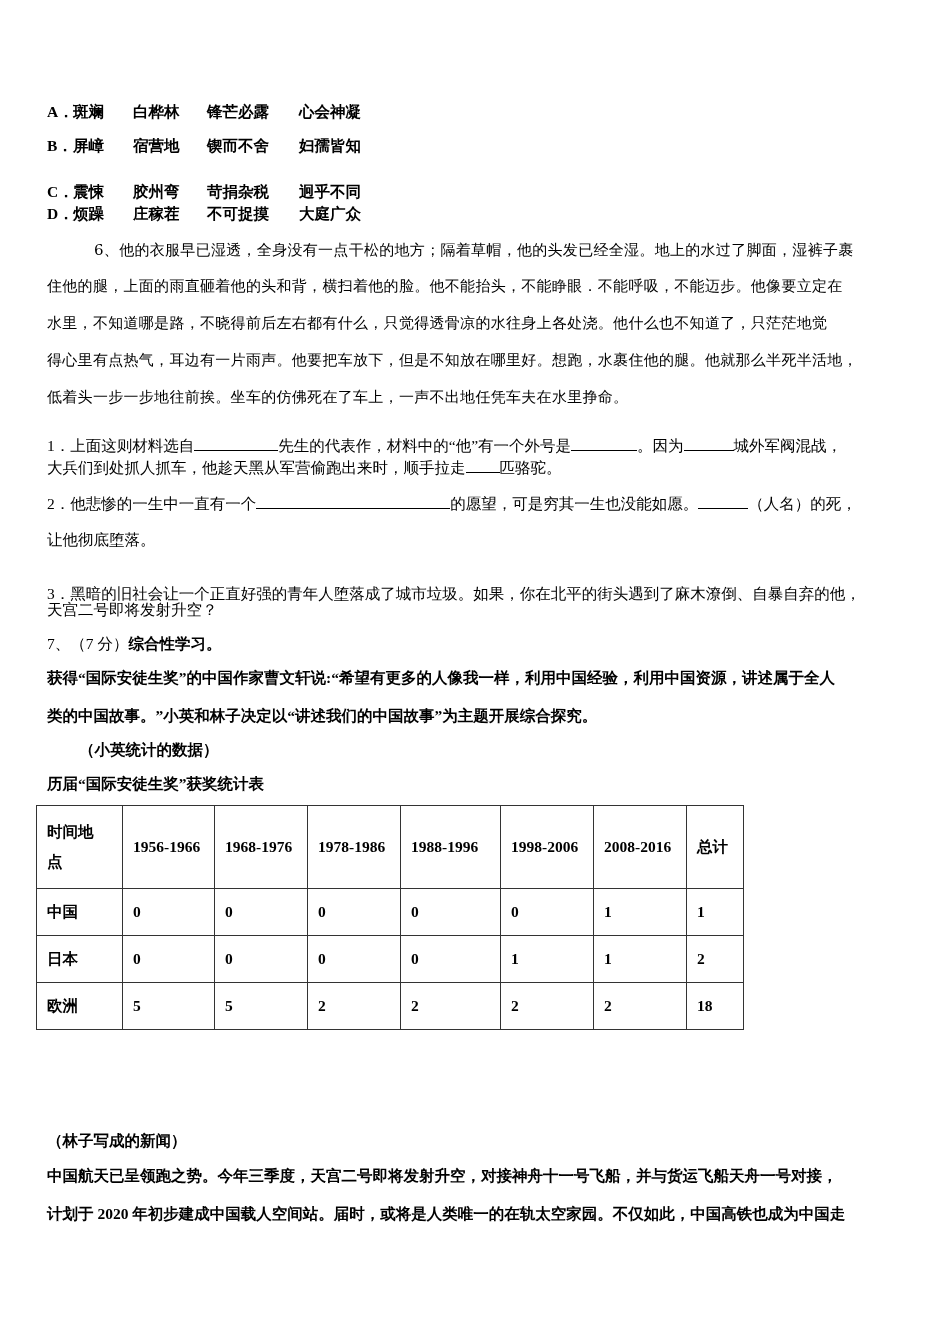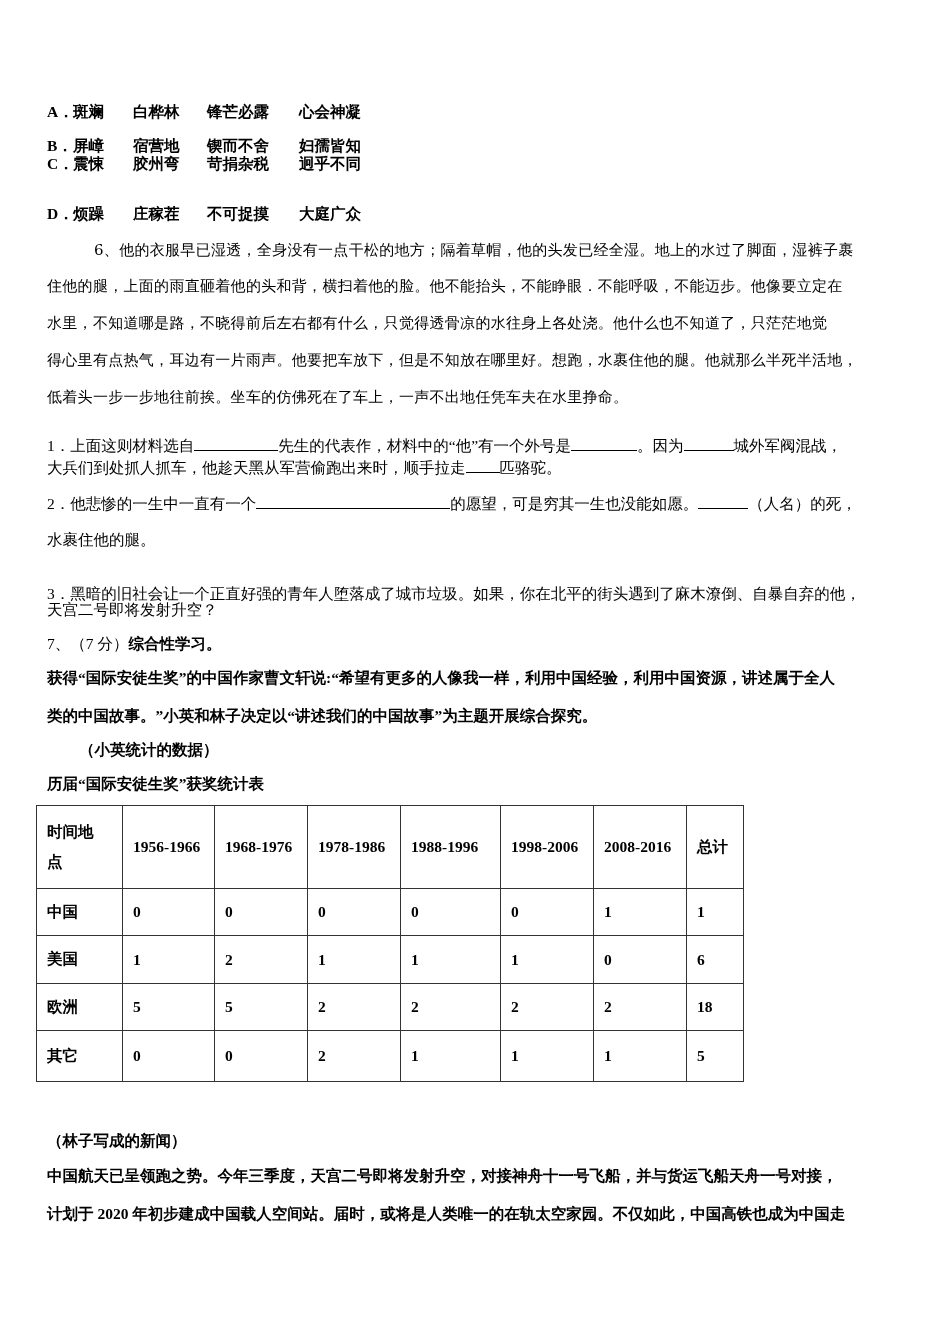--- a/index.html
+++ b/index.html
@@ -16,21 +16,21 @@
 </style>
 </head>
 <body>
 
 <div class="line opt" style="top:102px;">
   <span class="k">A．</span><span class="w" style="width:60px">斑斓</span><span class="w" style="width:74px">白桦林</span><span class="w" style="width:92px">锋芒必露</span><span class="w">心会神凝</span>
 </div>
 <div class="line opt" style="top:136px;">
   <span class="k">B．</span><span class="w" style="width:60px">屏嶂</span><span class="w" style="width:74px">宿营地</span><span class="w" style="width:92px">锲而不舍</span><span class="w">妇孺皆知</span>
 </div>
-<div class="line opt" style="top:154px;">
+<div class="line opt" style="top:182px;">
   <span class="k">C．</span><span class="w" style="width:60px">震悚</span><span class="w" style="width:74px">胶州弯</span><span class="w" style="width:92px">苛捐杂税</span><span class="w">迥乎不同</span>
 </div>
 <div class="line opt" style="top:204px;">
   <span class="k">D．</span><span class="w" style="width:60px">烦躁</span><span class="w" style="width:74px">庄稼茬</span><span class="w" style="width:92px">不可捉摸</span><span class="w">大庭广众</span>
 </div>
 
 <div class="line kai" style="top:240px; left:78px;margin-left:16px;">6、他的衣服早已湿透，全身没有一点干松的地方；隔着草帽，他的头发已经全湿。地上的水过了脚面，湿裤子裹</div>
 <div class="line kai" style="top:276px;">住他的腿，上面的雨直砸着他的头和背，横扫着他的脸。他不能抬头，不能睁眼．不能呼吸，不能迈步。他像要立定在</div>
 <div class="line kai" style="top:313px;">水里，不知道哪是路，不晓得前后左右都有什么，只觉得透骨凉的水往身上各处浇。他什么也不知道了，只茫茫地觉</div>
 <div class="line kai" style="top:350px;">得心里有点热气，耳边有一片雨声。他要把车放下，但是不知放在哪里好。想跑，水裹住他的腿。他就那么半死半活地，</div>
@@ -39,21 +39,21 @@
 <div class="line" style="top:436px;">
   <span>1．上面这则材料选自</span><span class="blank" style="width:84px"></span><span>先生的代表作，材料中的“他”有一个外号是</span><span class="blank" style="width:66px"></span><span>。因为</span><span class="blank" style="width:50px"></span><span>城外军阀混战，</span>
 </div>
 <div class="line" style="top:458px;">
   <span>大兵们到处抓人抓车，他趁天黑从军营偷跑出来时，顺手拉走</span><span class="blank" style="width:34px"></span><span>匹骆驼。</span>
 </div>
 
 <div class="line" style="top:494px;">
   <span>2．他悲惨的一生中一直有一个</span><span class="blank" style="width:194px"></span><span>的愿望，可是穷其一生也没能如愿。</span><span class="blank" style="width:50px"></span><span>（人名）的死，</span>
 </div>
-<div class="line" style="top:530px;">水裹住他的腿。</div>
+<div class="line" style="top:530px;">让他彻底堕落。</div>
 
 <div class="line" style="top:564px;margin-top:20px;">3．黑暗的旧社会让一个正直好强的青年人堕落成了城市垃圾。如果，你在北平的街头遇到了麻木潦倒、自暴自弃的他，</div>
 <div class="line" style="top:600px;">天宫二号即将发射升空？</div>
 
 <div class="line" style="top:634px;">
   <span>7、（7 分）</span><span class="bold">综合性学习。</span>
 </div>
 <div class="line bold" style="top:668px;">获得“国际安徒生奖”的中国作家曹文轩说:“希望有更多的人像我一样，利用中国经验，利用中国资源，讲述属于全人</div>
 <div class="line bold" style="top:706px;">类的中国故事。”小英和林子决定以“讲述我们的中国故事”为主题开展综合探究。</div>
 <div class="line bold" style="top:740px;margin-left:32px;">（小英统计的数据）</div>
@@ -74,48 +74,38 @@
   <tr style="height:47px;">
     <td>中国</td>
     <td>0</td>
     <td>0</td>
     <td>0</td>
     <td>0</td>
     <td>0</td>
     <td>1</td>
     <td>1</td>
   </tr>
-  <tr style="height:48px;">
-    <td>美国</td>
+  <tr style="height:47px;">
+    <td>日本</td>
+    <td>0</td>
+    <td>0</td>
+    <td>0</td>
+    <td>0</td>
+    <td>1</td>
     <td>1</td>
     <td>2</td>
-    <td>1</td>
-    <td>1</td>
-    <td>1</td>
-    <td>0</td>
-    <td>6</td>
   </tr>
   <tr style="height:47px;">
     <td>欧洲</td>
     <td>5</td>
     <td>5</td>
     <td>2</td>
     <td>2</td>
     <td>2</td>
     <td>2</td>
     <td>18</td>
   </tr>
-  <tr style="height:51px;">
-    <td>其它</td>
-    <td>0</td>
-    <td>0</td>
-    <td>2</td>
-    <td>1</td>
-    <td>1</td>
-    <td>1</td>
-    <td>5</td>
-  </tr>
 </tbody>
   </table>
 
 <div class="line bold" style="top:1131px;">（林子写成的新闻）</div>
 <div class="line bold" style="top:1166px;">中国航天已呈领跑之势。今年三季度，天宫二号即将发射升空，对接神舟十一号飞船，并与货运飞船天舟一号对接，</div>
 <div class="line bold" style="top:1204px;text-align:center;">计划于 2020 年初步建成中国载人空间站。届时，或将是人类唯一的在轨太空家园。不仅如此，中国高铁也成为中国走</div>
 
 </body></html>

